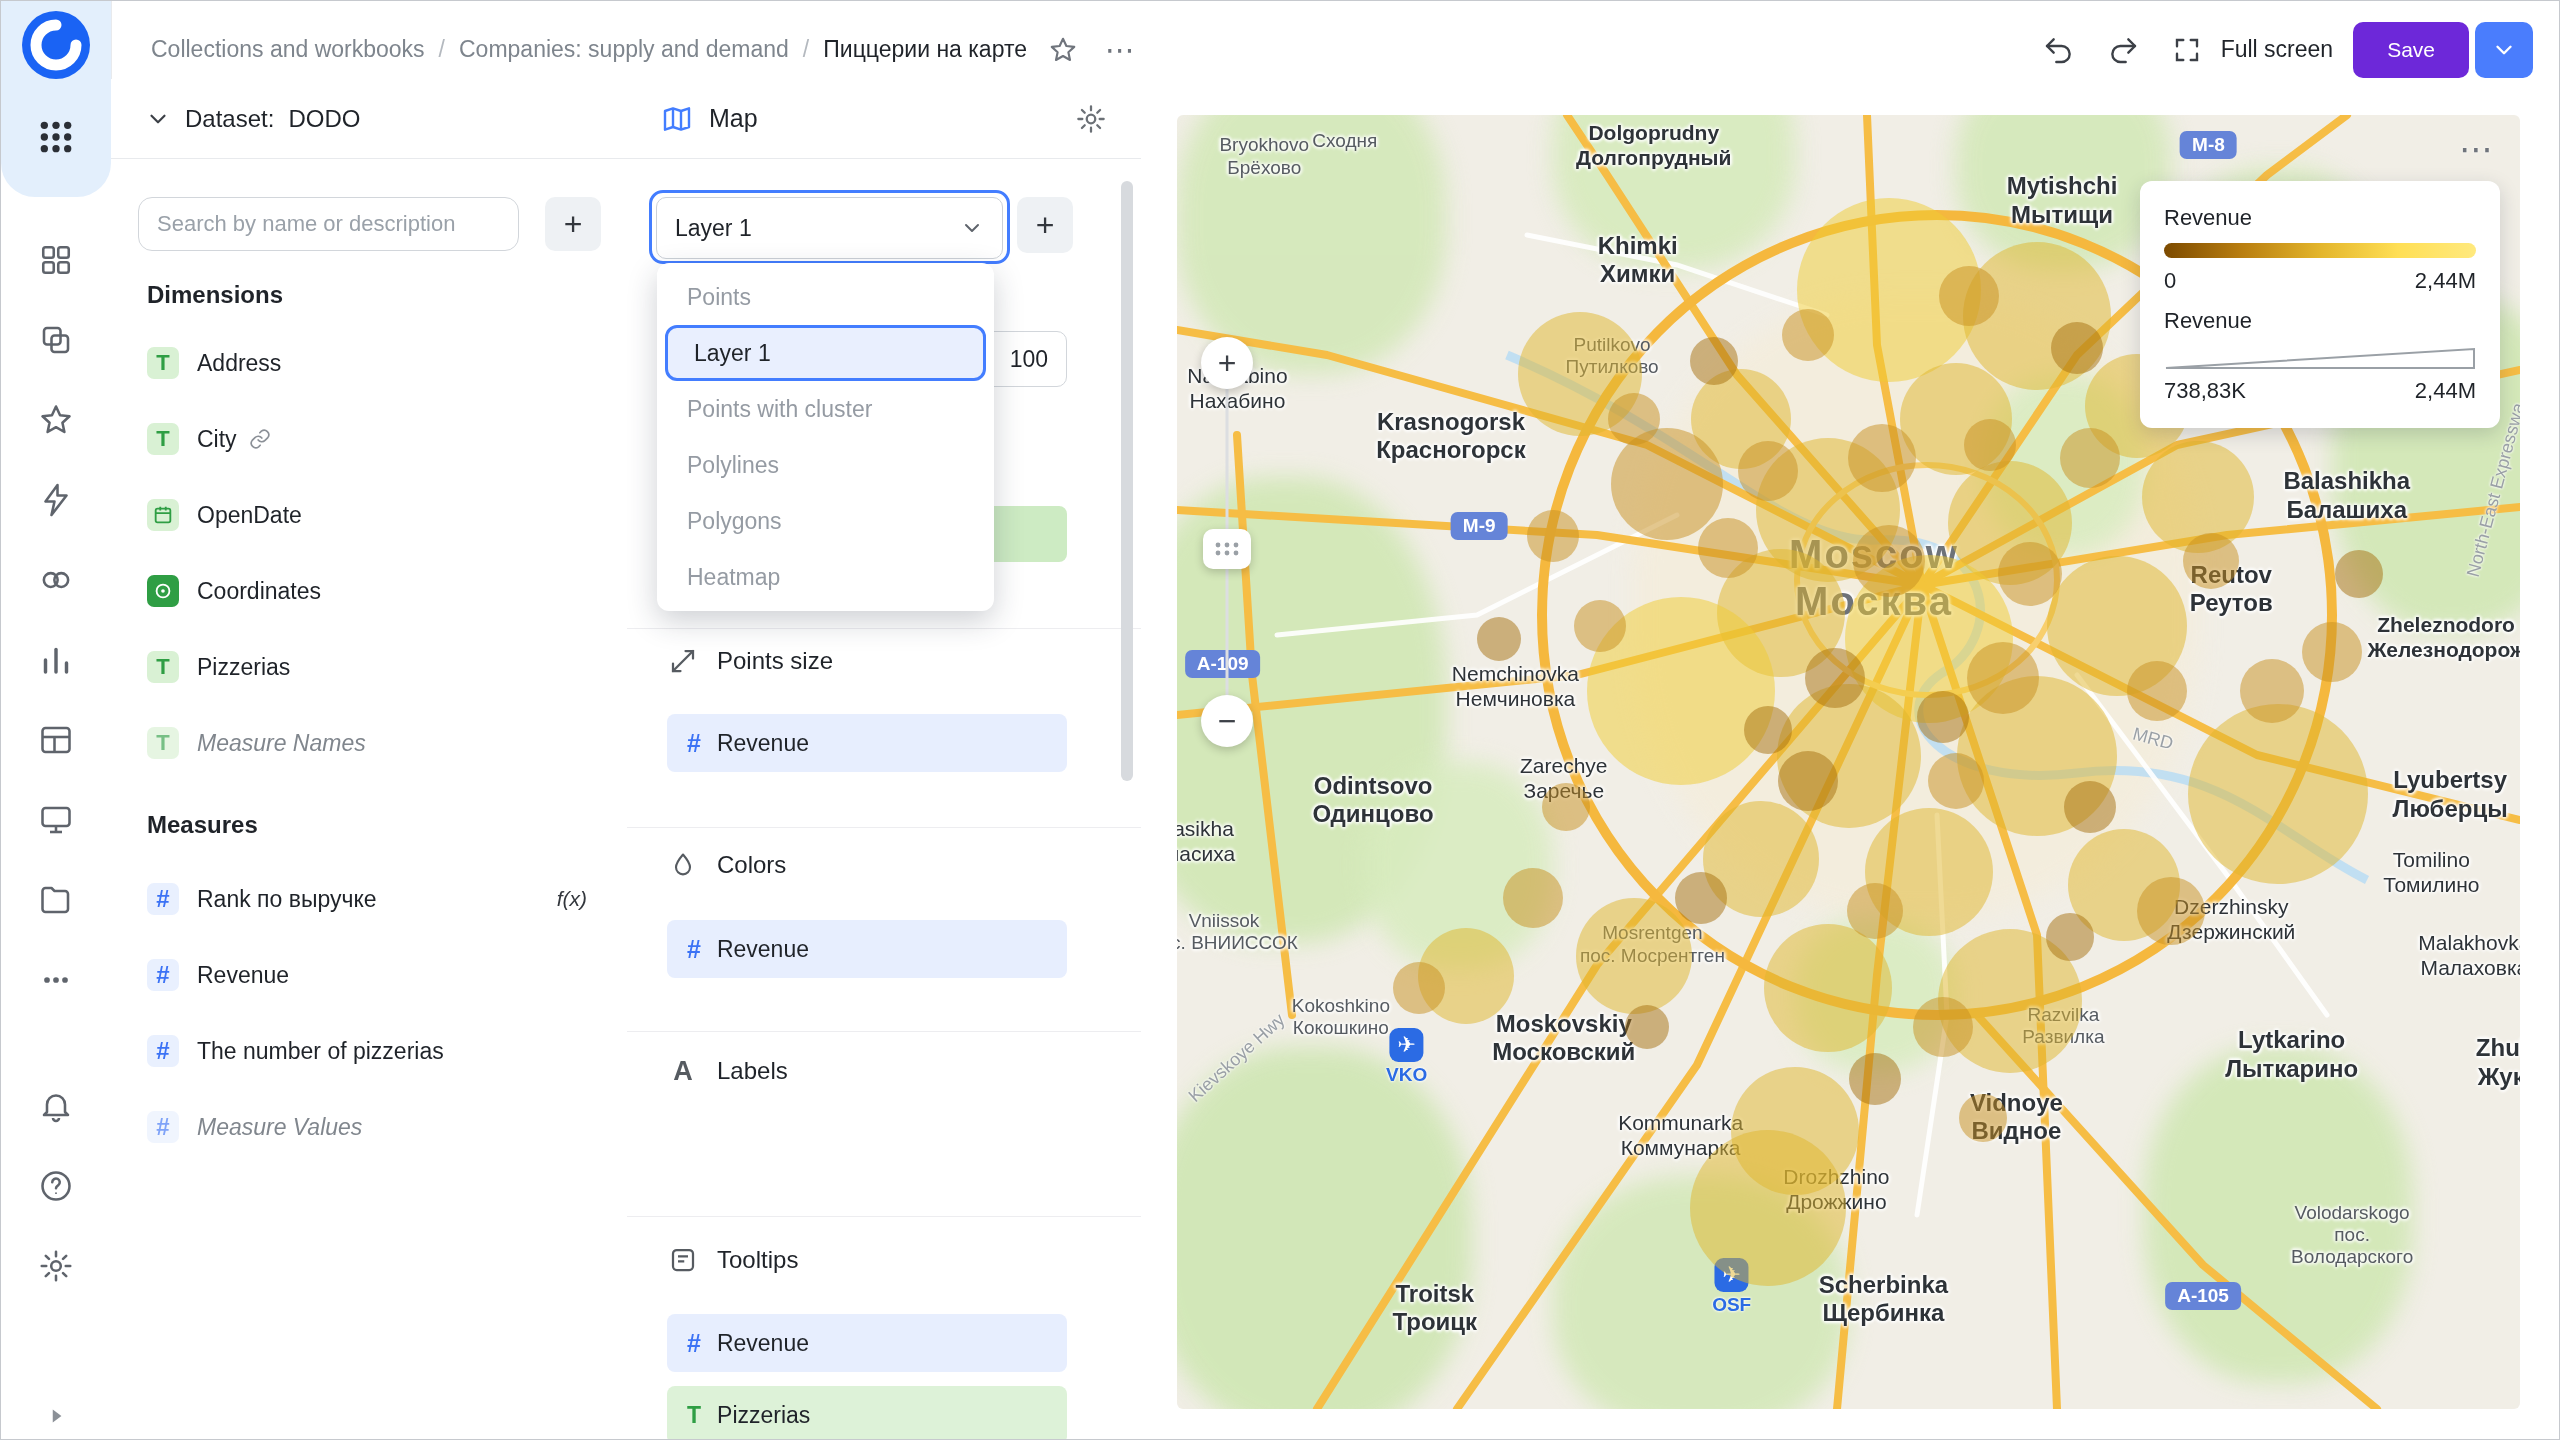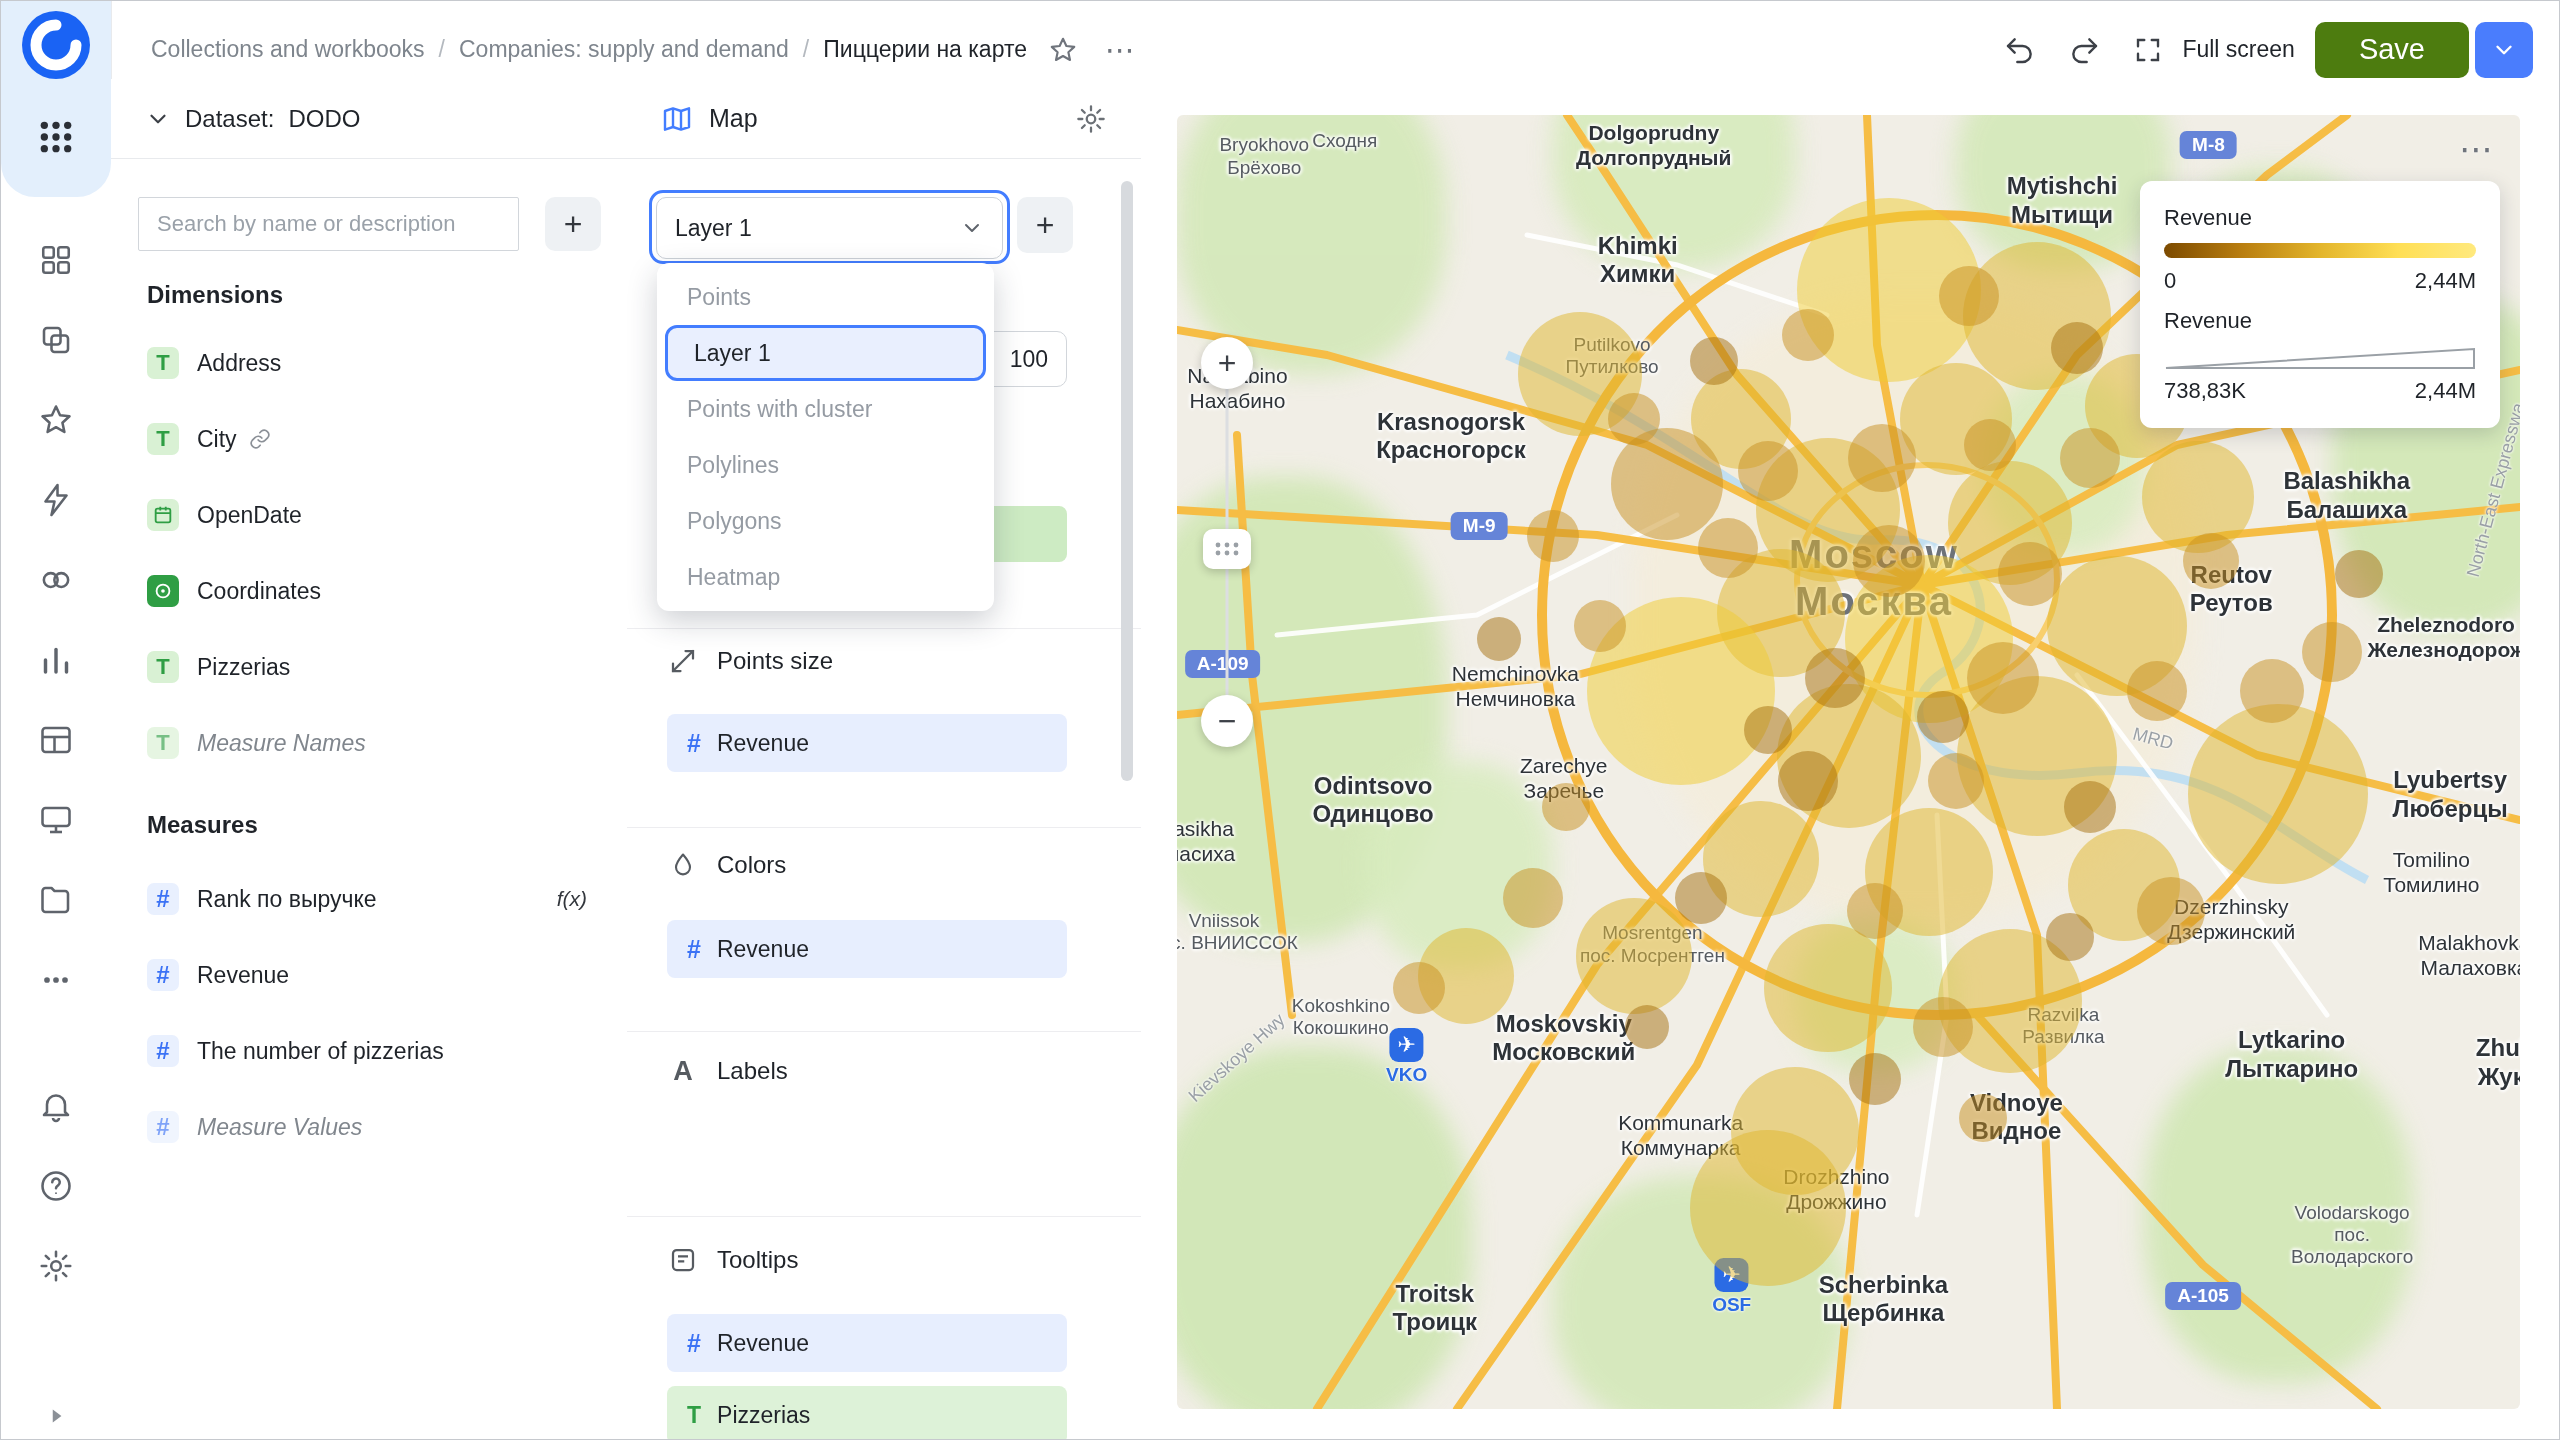--- a/index.html
+++ b/index.html
@@ -20,30 +20,30 @@
   
   .topbar{position:absolute;left:110px;right:0;top:0;height:98px;border-bottom:1px solid #e8eaed;display:flex;align-items:center;padding:0 26px 0 40px;box-sizing:border-box;}
   .crumbs{display:flex;align-items:center;gap:14px;font-size:23px;flex:1;min-width:0;}
   .crumb{color:#7e858d;white-space:nowrap;}
   .crumb.current{color:#1f2329;}
   .crumb-sep{color:#b4b9bf;}
   .icon-btn{width:44px;height:44px;display:flex;align-items:center;justify-content:center;color:#4c5158;cursor:pointer;border-radius:8px;}
   .more-dots{font-size:30px;color:#6f747c;letter-spacing:2px;}
   .topbar-actions{display:flex;align-items:center;gap:20px;}
   .fs-label{font-size:23px;color:#1f2329;margin-left:-8px;}
-  .save-btn{height:56px;min-width:100px;padding:0 44px;background:#4d7c0f;color:#fff;font-size:29px;border:none;border-radius:10px;cursor:pointer;font-family:inherit;}
+  .save-btn{height:56px;min-width:100px;padding:0 34px;background:#6d28d9;color:#fff;font-size:21px;border:none;border-radius:10px;cursor:pointer;font-family:inherit;}
   .save-caret{height:56px;width:58px;background:#4a7dfd;border:none;border-radius:10px;display:flex;align-items:center;justify-content:center;cursor:pointer;margin-left:-14px;}
 
   
   .dataset-panel{position:absolute;left:110px;top:78px;width:516px;bottom:0;border-right:1px solid #e8eaed;background:#fff;}
   .panel-header{position:absolute;left:0;right:0;top:0;height:80px;border-bottom:1px solid #e8eaed;display:flex;align-items:center;padding-left:34px;gap:14px;box-sizing:border-box;}
   .panel-header .ph-title{font-size:24px;color:#1f2329;}
   .ds-name{font-size:24px;color:#1f2329;}
   .search-row{position:absolute;left:27px;top:118px;width:463px;display:flex;gap:26px;}
-  .search-input{flex:1;height:54px;border:1px solid #d2d6db;border-radius:2px;padding:0 18px;font-size:22px;font-family:inherit;color:#1f2329;box-sizing:border-box;outline:none;}
+  .search-input{flex:1;height:54px;border:1px solid #d2d6db;border-radius:14px;padding:0 18px;font-size:22px;font-family:inherit;color:#1f2329;box-sizing:border-box;outline:none;}
   .search-input::placeholder{color:#9aa1a9;}
   .plus-btn{width:56px;height:54px;background:#eef1f4;border:none;border-radius:10px;font-size:32px;color:#33373d;cursor:pointer;display:flex;align-items:center;justify-content:center;font-family:inherit;}
   .group-title{position:absolute;left:36px;font-size:24px;font-weight:700;color:#1f2329;}
   .rows{position:absolute;left:0;right:0;}
   .field-row{height:76px;display:flex;align-items:center;padding:0 40px 0 36px;gap:18px;cursor:grab;}
   .field-icon{width:32px;height:32px;border-radius:7px;display:flex;align-items:center;justify-content:center;flex:none;}
   .fi-green{background:#d9f1d4;color:#2f9e44;font-weight:700;font-size:22px;}
   .fi-green-solid{background:#2f9e44;color:#fff;}
   .fi-blue{background:#e9f0fe;color:#3b72f5;font-weight:700;font-size:24px;}
   .field-label{font-size:23px;color:#1f2329;white-space:nowrap;}

